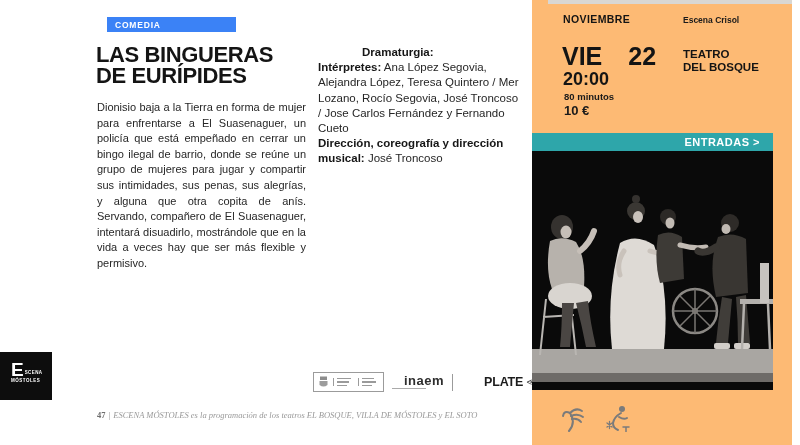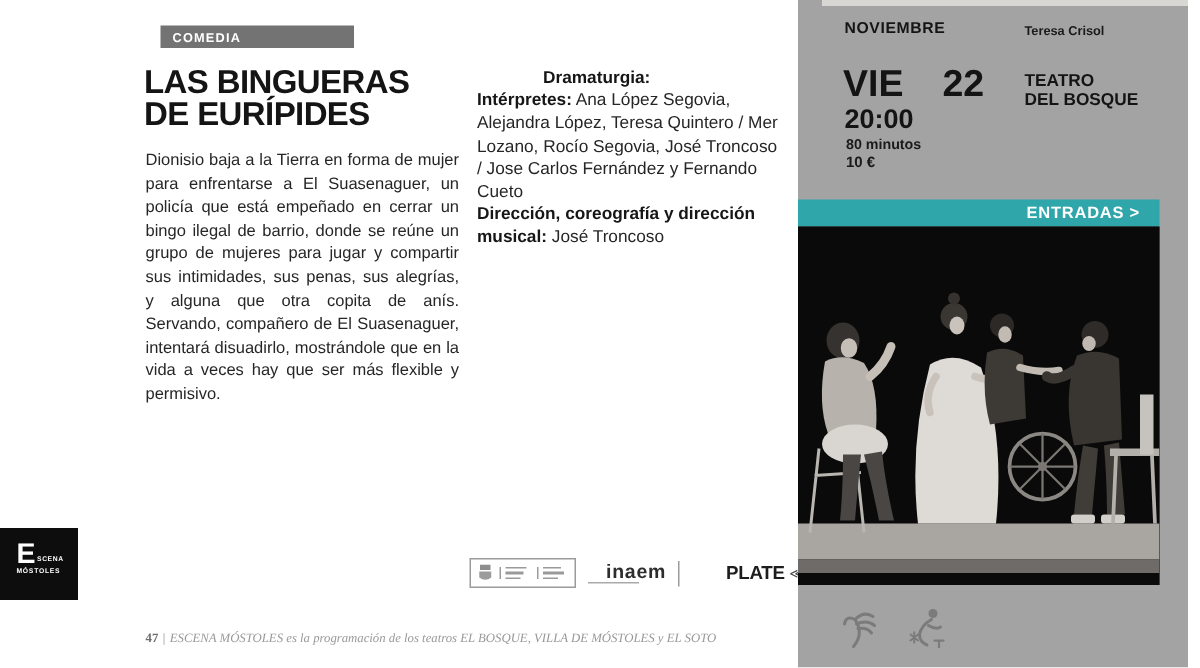--- a/index.html
+++ b/index.html
@@ -1,20 +1,20 @@
 <!DOCTYPE html>
 <html><head>
 <meta charset="utf-8">
 <style>
   * { margin:0; padding:0; box-sizing:border-box; }
   body { width:800px; height:445px; font-family:"Liberation Sans", sans-serif; background:#fff; color:#1c1c1c; }
   .page { position:relative; width:800px; height:445px; background:#ffffff; overflow:hidden; }
 
   
-  .comedia-bar { position:absolute; left:107px; top:17px; width:129px; height:15px; background:#737373;
+  .comedia-bar { position:absolute; left:107px; top:17px; width:129px; height:15px; background:#3b82f6;
     color:#fff; font-size:8.5px; font-weight:bold; letter-spacing:.8px; line-height:16px; padding-left:8px; }
   .title { position:absolute; left:96px; top:44px; width:215px; font-size:22px; line-height:21px;
     font-weight:bold; letter-spacing:-0.4px; color:#141414; }
   .synopsis { position:absolute; left:97px; top:100px; width:209px; font-size:11px; line-height:15.6px;
     text-align:justify; color:#262626; }
   .company-heading { position:absolute; left:97px; top:252px; font-size:11.5px; font-weight:bold; letter-spacing:.2px; }
   .company-text { position:absolute; left:97px; top:277px; width:209px; font-size:11px; line-height:15.6px;
     text-align:justify; color:#262626; }
 
   
@@ -37,35 +37,35 @@
   .platea-sub { display:flex; flex-direction:column; gap:2px; }
 
   
   .em-logo { position:absolute; left:0; top:352px; width:52px; height:48px; background:#0d0d0d; color:#fff; padding:10px 0 0 11px; }
   .em-row { display:flex; align-items:flex-end; }
   .em-initial { font-size:19px; font-weight:bold; line-height:15px; }
   .em-rest { font-size:4.5px; font-weight:bold; letter-spacing:.4px; line-height:8px; margin-left:1px; }
   .em-city { font-size:4.5px; font-weight:bold; letter-spacing:.5px; margin-top:1px; }
 
   
-  .footer { position:absolute; left:97px; top:420px; font-size:8.5px; color:#999; font-family:"Liberation Serif", serif; }
+  .footer { position:absolute; left:97px; top:410px; font-size:8.5px; color:#999; font-family:"Liberation Serif", serif; }
   .footer .pagenum { font-weight:bold; color:#6d6d6d; }
   .footer .sep { color:#8d8d8d; padding:0 3px; }
   .footer .foot-text { font-style:italic; }
 
   
-  .panel { position:absolute; left:532px; top:0; width:260px; height:445px; background:#a3a3a3; }
+  .panel { position:absolute; left:532px; top:0; width:260px; height:445px; background:#fdba74; }
   .panel-topstrip { position:absolute; left:16px; top:0; width:244px; height:4px; background:#d9d7d3; }
   .month { position:absolute; left:31px; top:13px; font-size:10.5px; font-weight:bold; letter-spacing:.4px; color:#141414; }
   .program { position:absolute; left:151px; top:15px; font-size:8.5px; font-weight:bold; color:#1a1a1a; }
   .day { position:absolute; left:30px; top:42px; font-size:25px; font-weight:bold; letter-spacing:0; color:#141414; }
   .day-num { margin-left:26px; }
   .time { position:absolute; left:31px; top:69px; font-size:18px; font-weight:bold; color:#141414; }
   .duration { position:absolute; left:32px; top:91px; font-size:9.5px; font-weight:bold; color:#1a1a1a; }
-  .price { position:absolute; left:32px; top:103px; font-size:10px; font-weight:bold; color:#1a1a1a; }
+  .price { position:absolute; left:32px; top:103px; font-size:13px; font-weight:bold; color:#1a1a1a; }
   .venue { position:absolute; left:151px; top:48px; font-size:11.5px; font-weight:bold; line-height:12.5px; color:#141414; }
   .tickets { position:absolute; left:0; top:133px; width:241px; height:18px; background:#2ea6aa; color:#fff;
     font-size:11px; font-weight:bold; letter-spacing:.5px; line-height:18px; text-align:right; padding-right:13px; cursor:pointer; }
   .photo { position:absolute; left:0; top:151px; width:241px; height:239px; background:#070707; }
   .access-icons { position:absolute; left:29px; top:404px; display:flex; gap:18px; }
 </style>
 </head>
 <body>
 
 <div class="page">
@@ -134,21 +134,21 @@
     <div class="em-city">MÓSTOLES</div>
   </div>
 
   <div class="footer">
     <span class="pagenum">47</span><span class="sep">|</span><span class="foot-text">ESCENA MÓSTOLES es la programación de los teatros EL BOSQUE, VILLA DE MÓSTOLES y EL SOTO</span>
   </div>
 
   <div class="panel">
     <div class="panel-topstrip"></div>
     <div class="month">NOVIEMBRE</div>
-    <div class="program">Teresa Crisol</div>
+    <div class="program">Escena Crisol</div>
     <div class="day">
       <span>VIE</span><span class="day-num">22</span>
     </div>
     <div class="time">20:00</div>
     <div class="duration">80 minutos</div>
     <div class="price">10 €</div>
     <div class="venue">
       <div>TEATRO</div>
       <div>DEL BOSQUE</div>
     </div>

